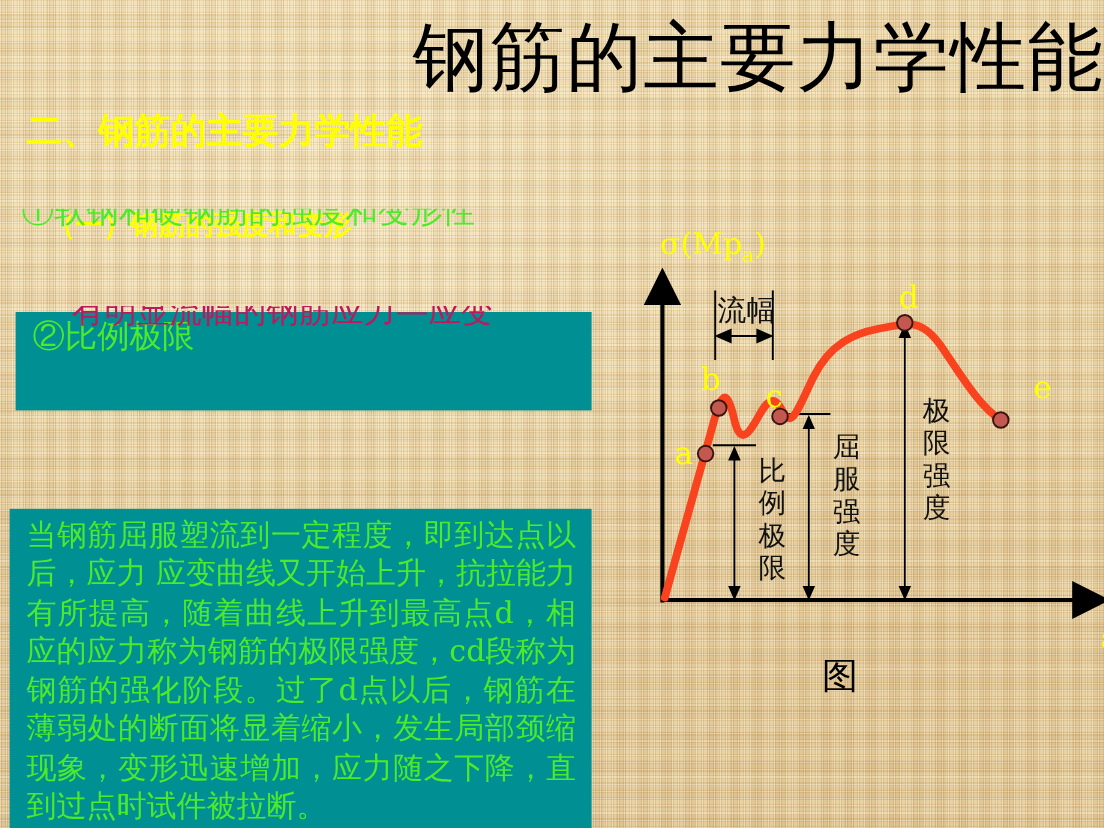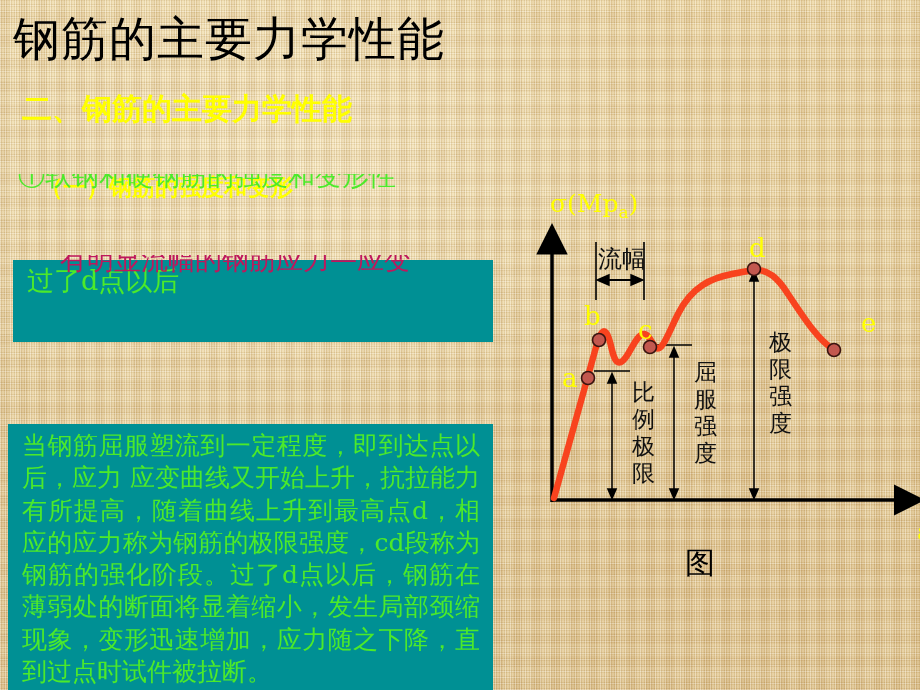--- a/index.html
+++ b/index.html
@@ -34,25 +34,25 @@
         rgba(190,150,88,0.10) 0px, rgba(190,150,88,0.10) 11px,
         rgba(255,240,200,0.12) 11px, rgba(255,240,200,0.12) 23px),
       radial-gradient(ellipse 70% 60% at 30% 25%, rgba(255,246,214,0.55), rgba(255,246,214,0) 70%),
       radial-gradient(ellipse 60% 55% at 80% 80%, rgba(206,166,102,0.35), rgba(206,166,102,0) 70%),
       linear-gradient(#e8d09a,#ddc189);
   }
   #slide > *{position:relative;z-index:1;}
 
   
   #title{
-    position:absolute;left:0;top:12px;width:920px;text-align:left;
-    font-family:"DejaVu Serif","Liberation Serif",serif;
-    font-size:47px;line-height:1.15;color:#000;
+    position:absolute;left:0;top:12px;width:920px;text-align:right;
+    font-family:"DejaVu Serif","Liberation Serif",serif;
+    font-size:63px;line-height:1.15;color:#000;
     letter-spacing:1px;
-    padding-left:13px;box-sizing:border-box;
+    padding-left:30px;box-sizing:border-box;
     white-space:nowrap;
   }
 
   
   .heading{
     position:absolute;
     font-family:"DejaVu Serif","Liberation Serif",serif;
     color:#ffff00;white-space:nowrap;font-weight:bold;
   }
   #h-level1{left:22px;top:89px;font-size:30px;}
@@ -120,21 +120,21 @@
   <div id="title">钢筋的主要力学性能</div>
 
   <div class="heading" id="h-level1">二、钢筋的主要力学性能</div>
   <div class="heading" id="h-level2">（一）钢筋的强度和变形</div>
 
   <div id="clip-line-top">
     <span>①软钢和硬钢筋的强度和变形性</span>
   </div>
 
   <div class="tealbox" id="teal-upper">
-    <div class="tb-title">过了d点以后</div>
+    <div class="tb-title">②比例极限</div>
   </div>
 
   <div id="clip-line-mid">
     <span>有明显流幅的钢筋应力—应变</span>
   </div>
 
   <div class="tealbox" id="teal-lower">
     <div class="tb-body">当钢筋屈服塑流到一定程度，即到达点以后，应力  应变曲线又开始上升，抗拉能力有所提高，随着曲线上升到最高点d，相应的应力称为钢筋的极限强度，cd段称为钢筋的强化阶段。过了d点以后，钢筋在薄弱处的断面将显着缩小，发生局部颈缩现象，变形迅速增加，应力随之下降，直到过点时试件被拉断。</div>
   </div>
 

